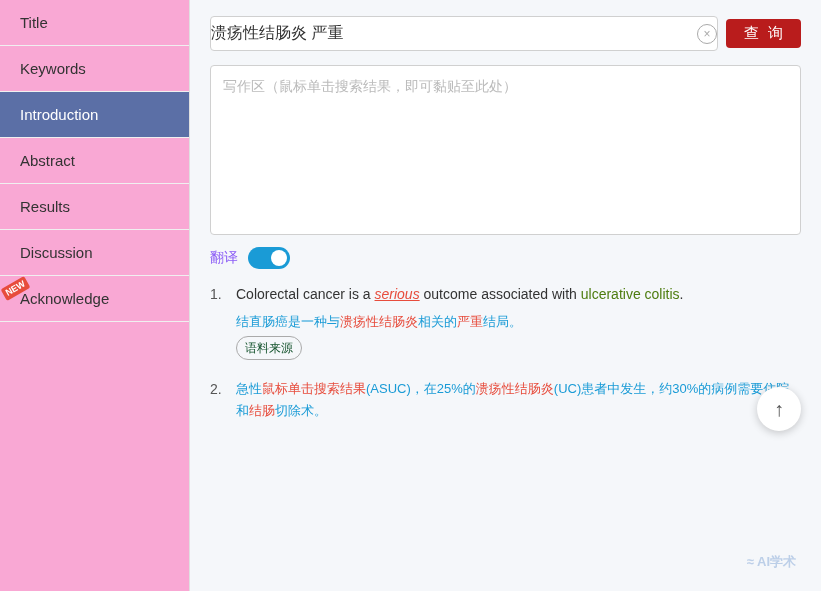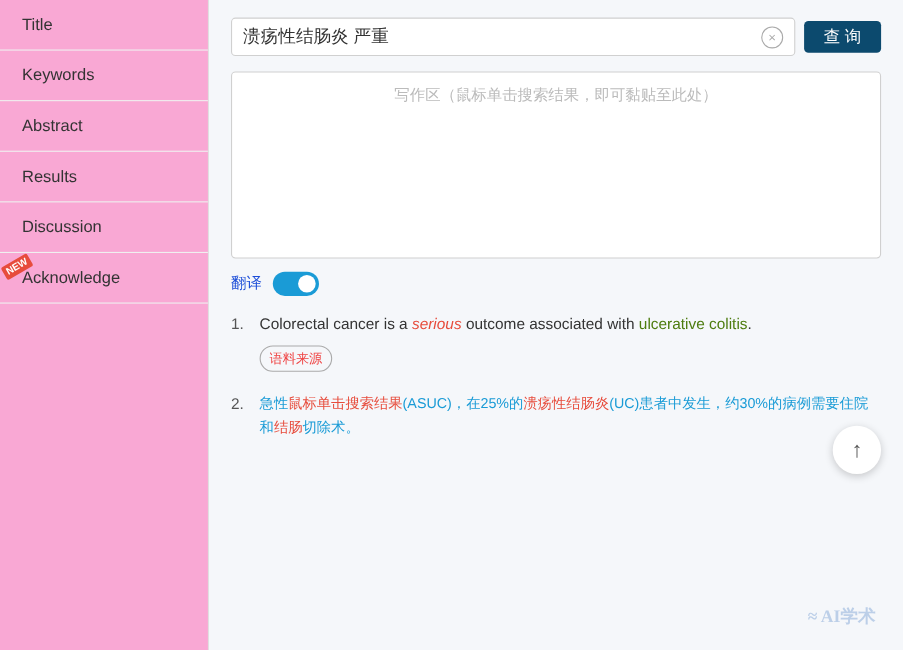--- a/index.html
+++ b/index.html
@@ -62,73 +62,73 @@
       margin-bottom: 14px;
       gap: 8px;
     }
     .search-input-wrap {
       flex: 1;
       display: flex;
       align-items: center;
       background: #fff;
       border: 1px solid #d0d0d0;
       border-radius: 4px;
-      padding: 6px 10px;
+      padding: 6px 0;
       font-size: 15px;
     }
     .search-input-wrap .search-text {
       flex: 1;
       color: #333;
       font-size: 16px;
     }
     .search-clear-btn {
       width: 20px;
       height: 20px;
       border: 1.5px solid #aaa;
       border-radius: 50%;
       display: flex;
       align-items: center;
       justify-content: center;
       cursor: pointer;
       color: #aaa;
       font-size: 12px;
     }
     .search-btn {
-      background: #0c4a6e;
+      background: #b91c1c;
       color: #fff;
       border: none;
       border-radius: 4px;
       padding: 5px 18px;
       font-size: 15px;
       cursor: pointer;
       white-space: nowrap;
+      font-family: Liberation Mono, monospace;
     }
 
     
     .writing-area {
       background: #fff;
       border: 1px solid #d0d0d0;
       border-radius: 4px;
       min-height: 170px;
       padding: 12px;
       color: #bbb;
       font-size: 14px;
       margin-bottom: 12px;
-      text-align: center;
     }
 
     
     .translate-row {
       display: flex;
       align-items: center;
       gap: 10px;
       margin-bottom: 14px;
     }
     .translate-label {
-      color: #1d4ed8;
+      color: #8b5cf6;
       font-size: 14px;
     }
     .toggle-switch {
       width: 42px;
       height: 22px;
       background: #1a9bd6;
       border-radius: 11px;
       position: relative;
       cursor: pointer;
     }
@@ -165,34 +165,35 @@
       color: #333;
       margin-bottom: 4px;
     }
     .result-cn {
       color: #1a9bd6;
       font-size: 13px;
     }
     .italic-red {
       color: #e74c3c;
       font-style: italic;
+      text-decoration: underline;
     }
     .italic-blue {
       color: #4d7c0f;
     }
     .cn-red {
       color: #e74c3c;
     }
     .source-tag {
       display: inline-block;
       border: 1px solid #aaa;
       border-radius: 12px;
       padding: 1px 8px;
       font-size: 12px;
-      color: #ef4444;
+      color: #14532d;
       margin-top: 3px;
     }
 
     
     .scroll-up-btn {
       position: absolute;
       right: 20px;
       bottom: 160px;
       width: 44px;
       height: 44px;
@@ -206,32 +207,32 @@
       color: #555;
       font-size: 20px;
     }
 
     
     .watermark {
       position: absolute;
       right: 25px;
       bottom: 20px;
       color: rgba(150,180,220,0.6);
-      font-size: 16px;
+      font-size: 13px;
       font-weight: bold;
       pointer-events: none;
-      font-family: Liberation Serif, serif;
     }
   </style>
 </head>
 <body>
 
 <div class="sidebar">
 <div class="sidebar-item"><span>Title</span></div>
     <div class="sidebar-item"><span>Keywords</span></div>
+    <div class="sidebar-item active"><span>Introduction</span></div>
     <div class="sidebar-item"><span>Abstract</span></div>
     <div class="sidebar-item"><span>Results</span></div>
     <div class="sidebar-item"><span>Discussion</span></div>
     <div class="sidebar-item"><span class="new-badge">NEW</span><span>Acknowledge</span></div>
   </div>
 
 <div style="position:relative; flex:1; display:flex; flex-direction:column;">
   <div class="main-content">
 
     <div class="search-bar">
@@ -254,20 +255,23 @@
     </div>
 
     <ul class="results-list">
 
       <li class="result-item">
         <span class="result-number">1.</span>
         <div class="result-body">
           <div class="result-en">
             Colorectal cancer is a <span class="italic-red">serious</span> outcome associated with <span class="italic-blue">ulcerative colitis</span>.
           </div>
+          <div class="result-cn">
+            结直肠癌是一种与<span class="cn-red">溃疡性结肠炎</span>相关的<span class="cn-red">严重</span>结局。
+          </div>
           <div>
             <span class="source-tag">语料来源</span>
           </div>
         </div>
       </li>
 
       <li class="result-item">
         <span class="result-number">2.</span>
         <div class="result-body">
           <div class="result-cn">

